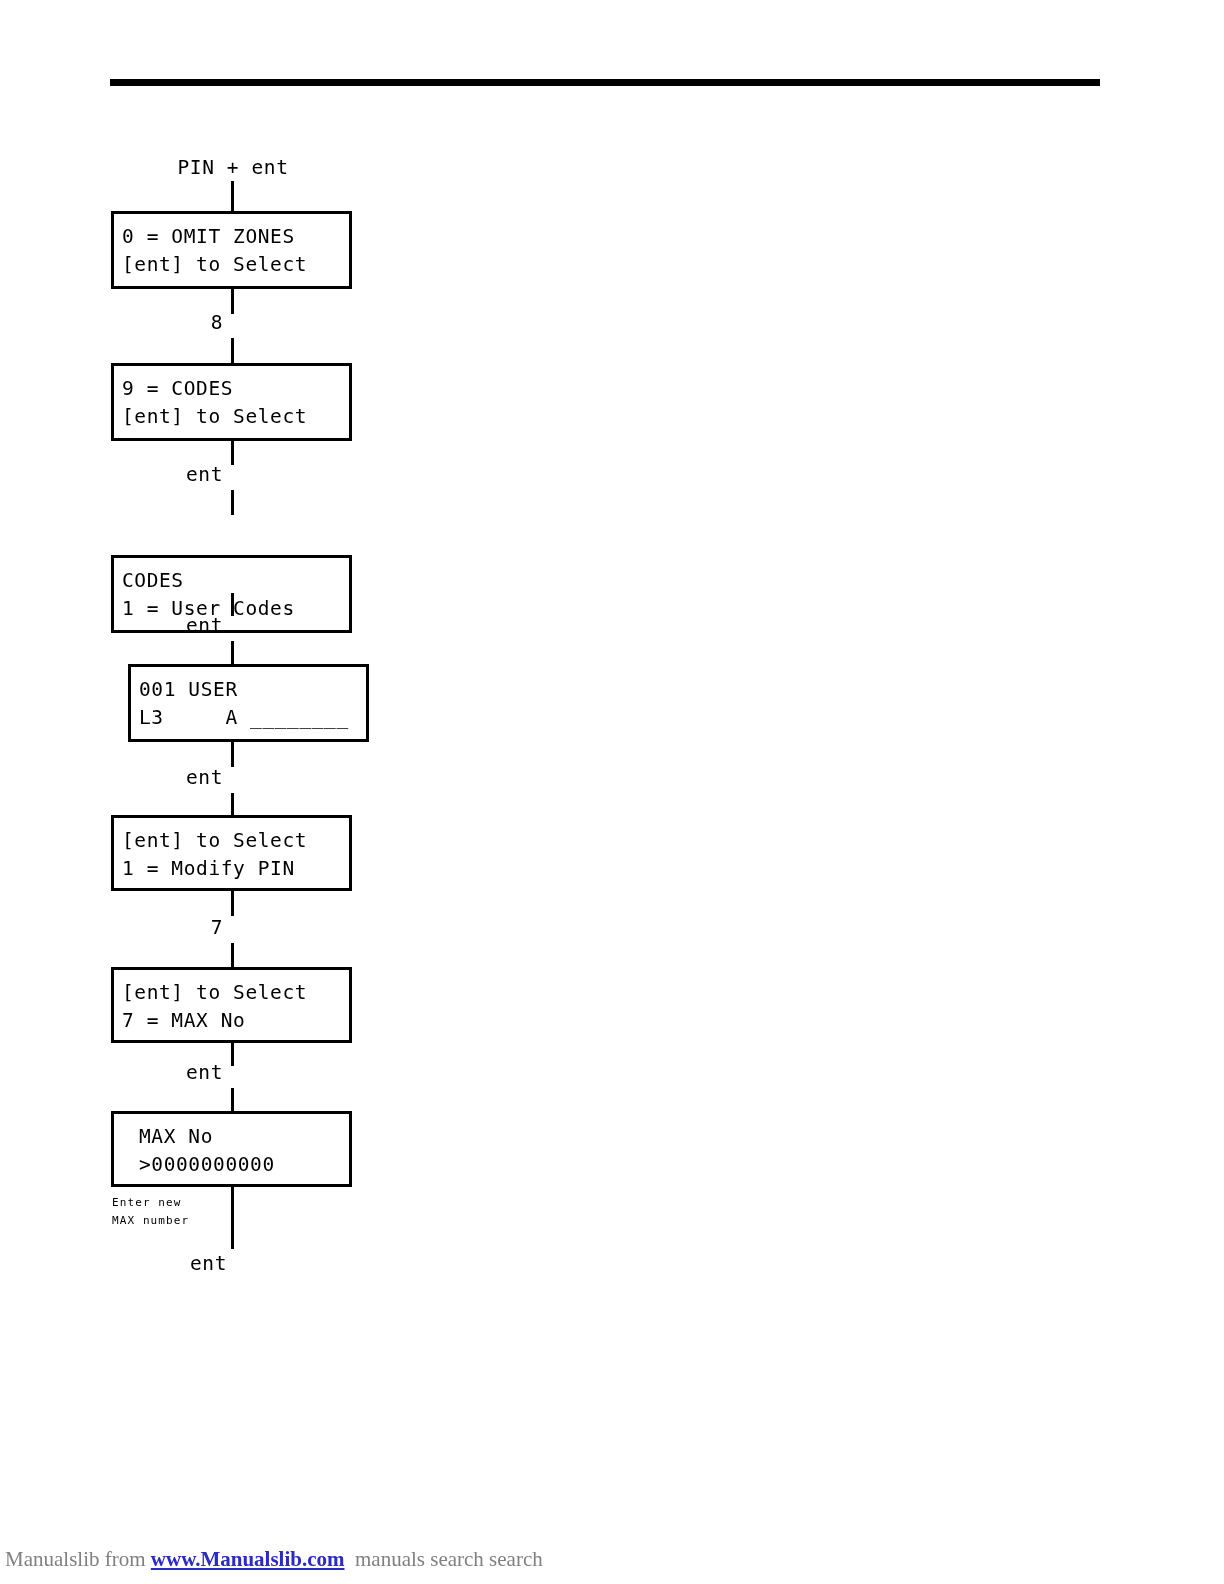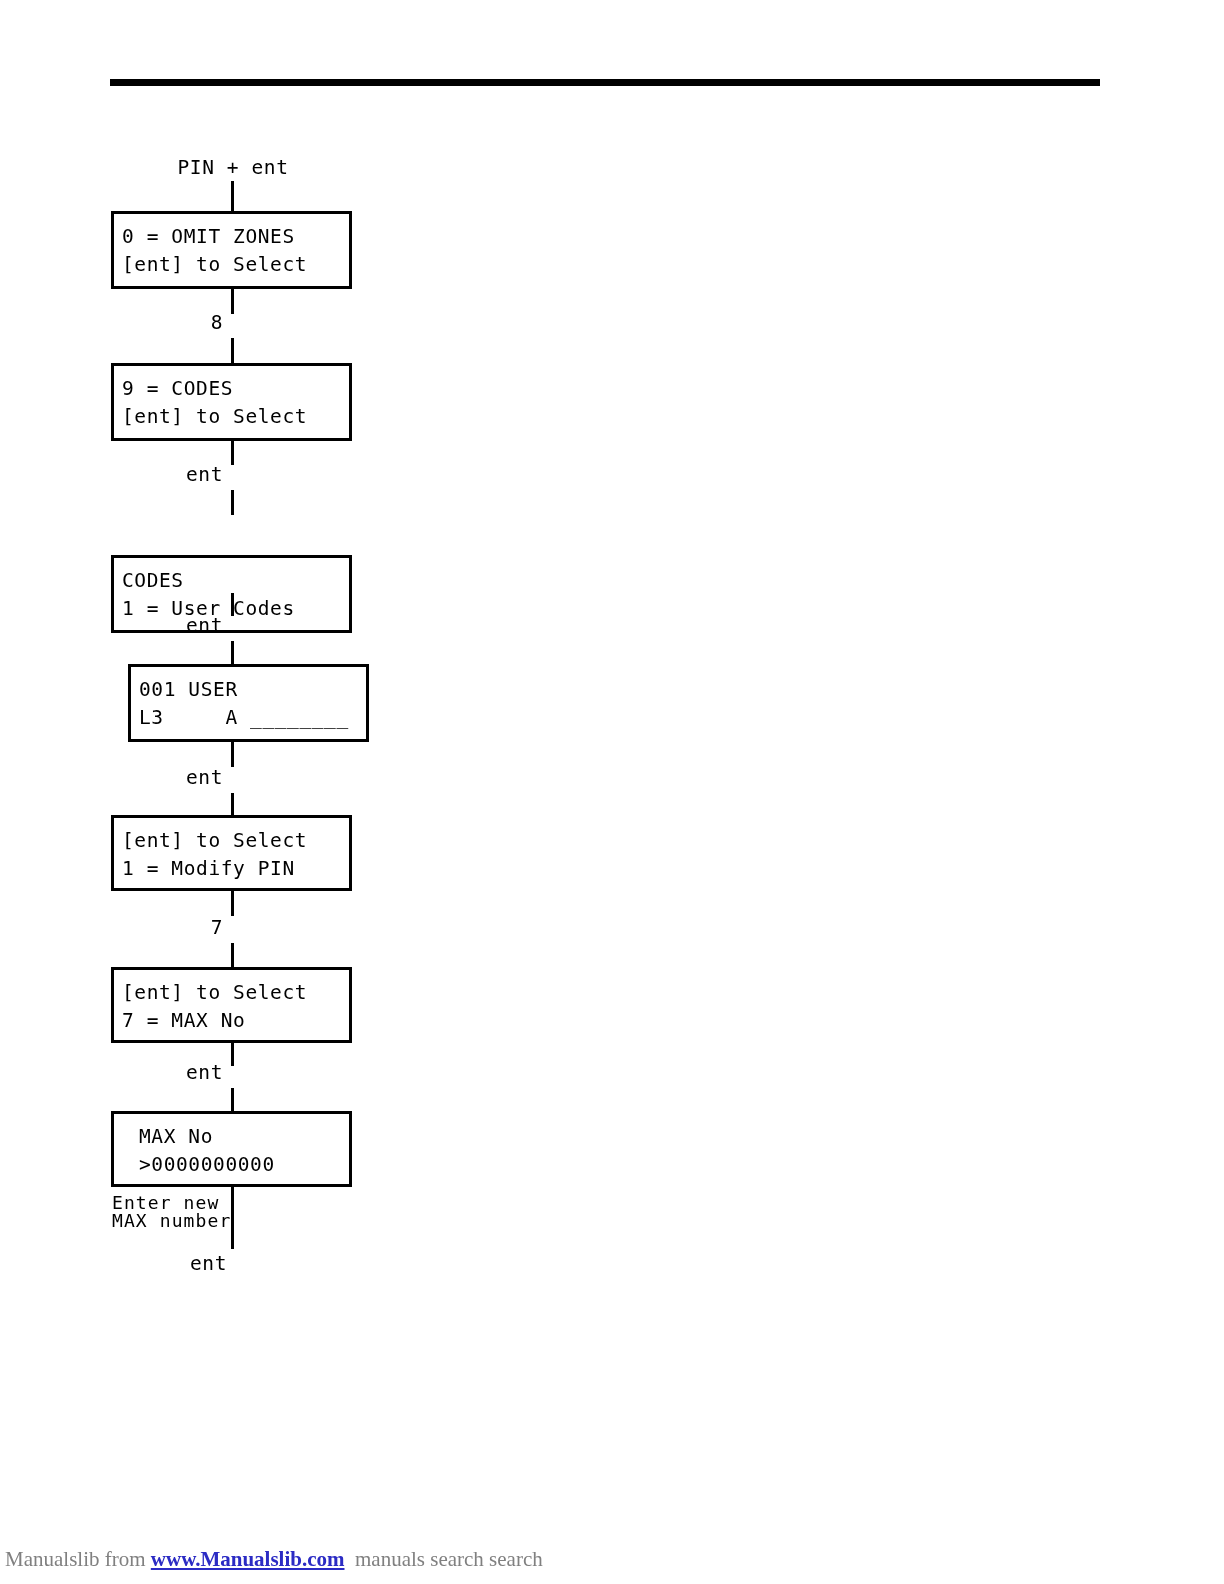--- a/index.html
+++ b/index.html
@@ -87,21 +87,21 @@
     letter-spacing: 0.6px;
     white-space: pre;
   }
 
   
   .annotation {
     position: absolute;
     left: 112px;
     top: 1194px;
     font-family: "DejaVu Sans Mono", "Liberation Mono", monospace;
-    font-size: 18px;
+    font-size: 11px;
     line-height: 18px;
     letter-spacing: 1.1px;
     white-space: pre;
     color: #000000;
   }
 
   
   .footer {
     position: absolute;
     left: 5px;

